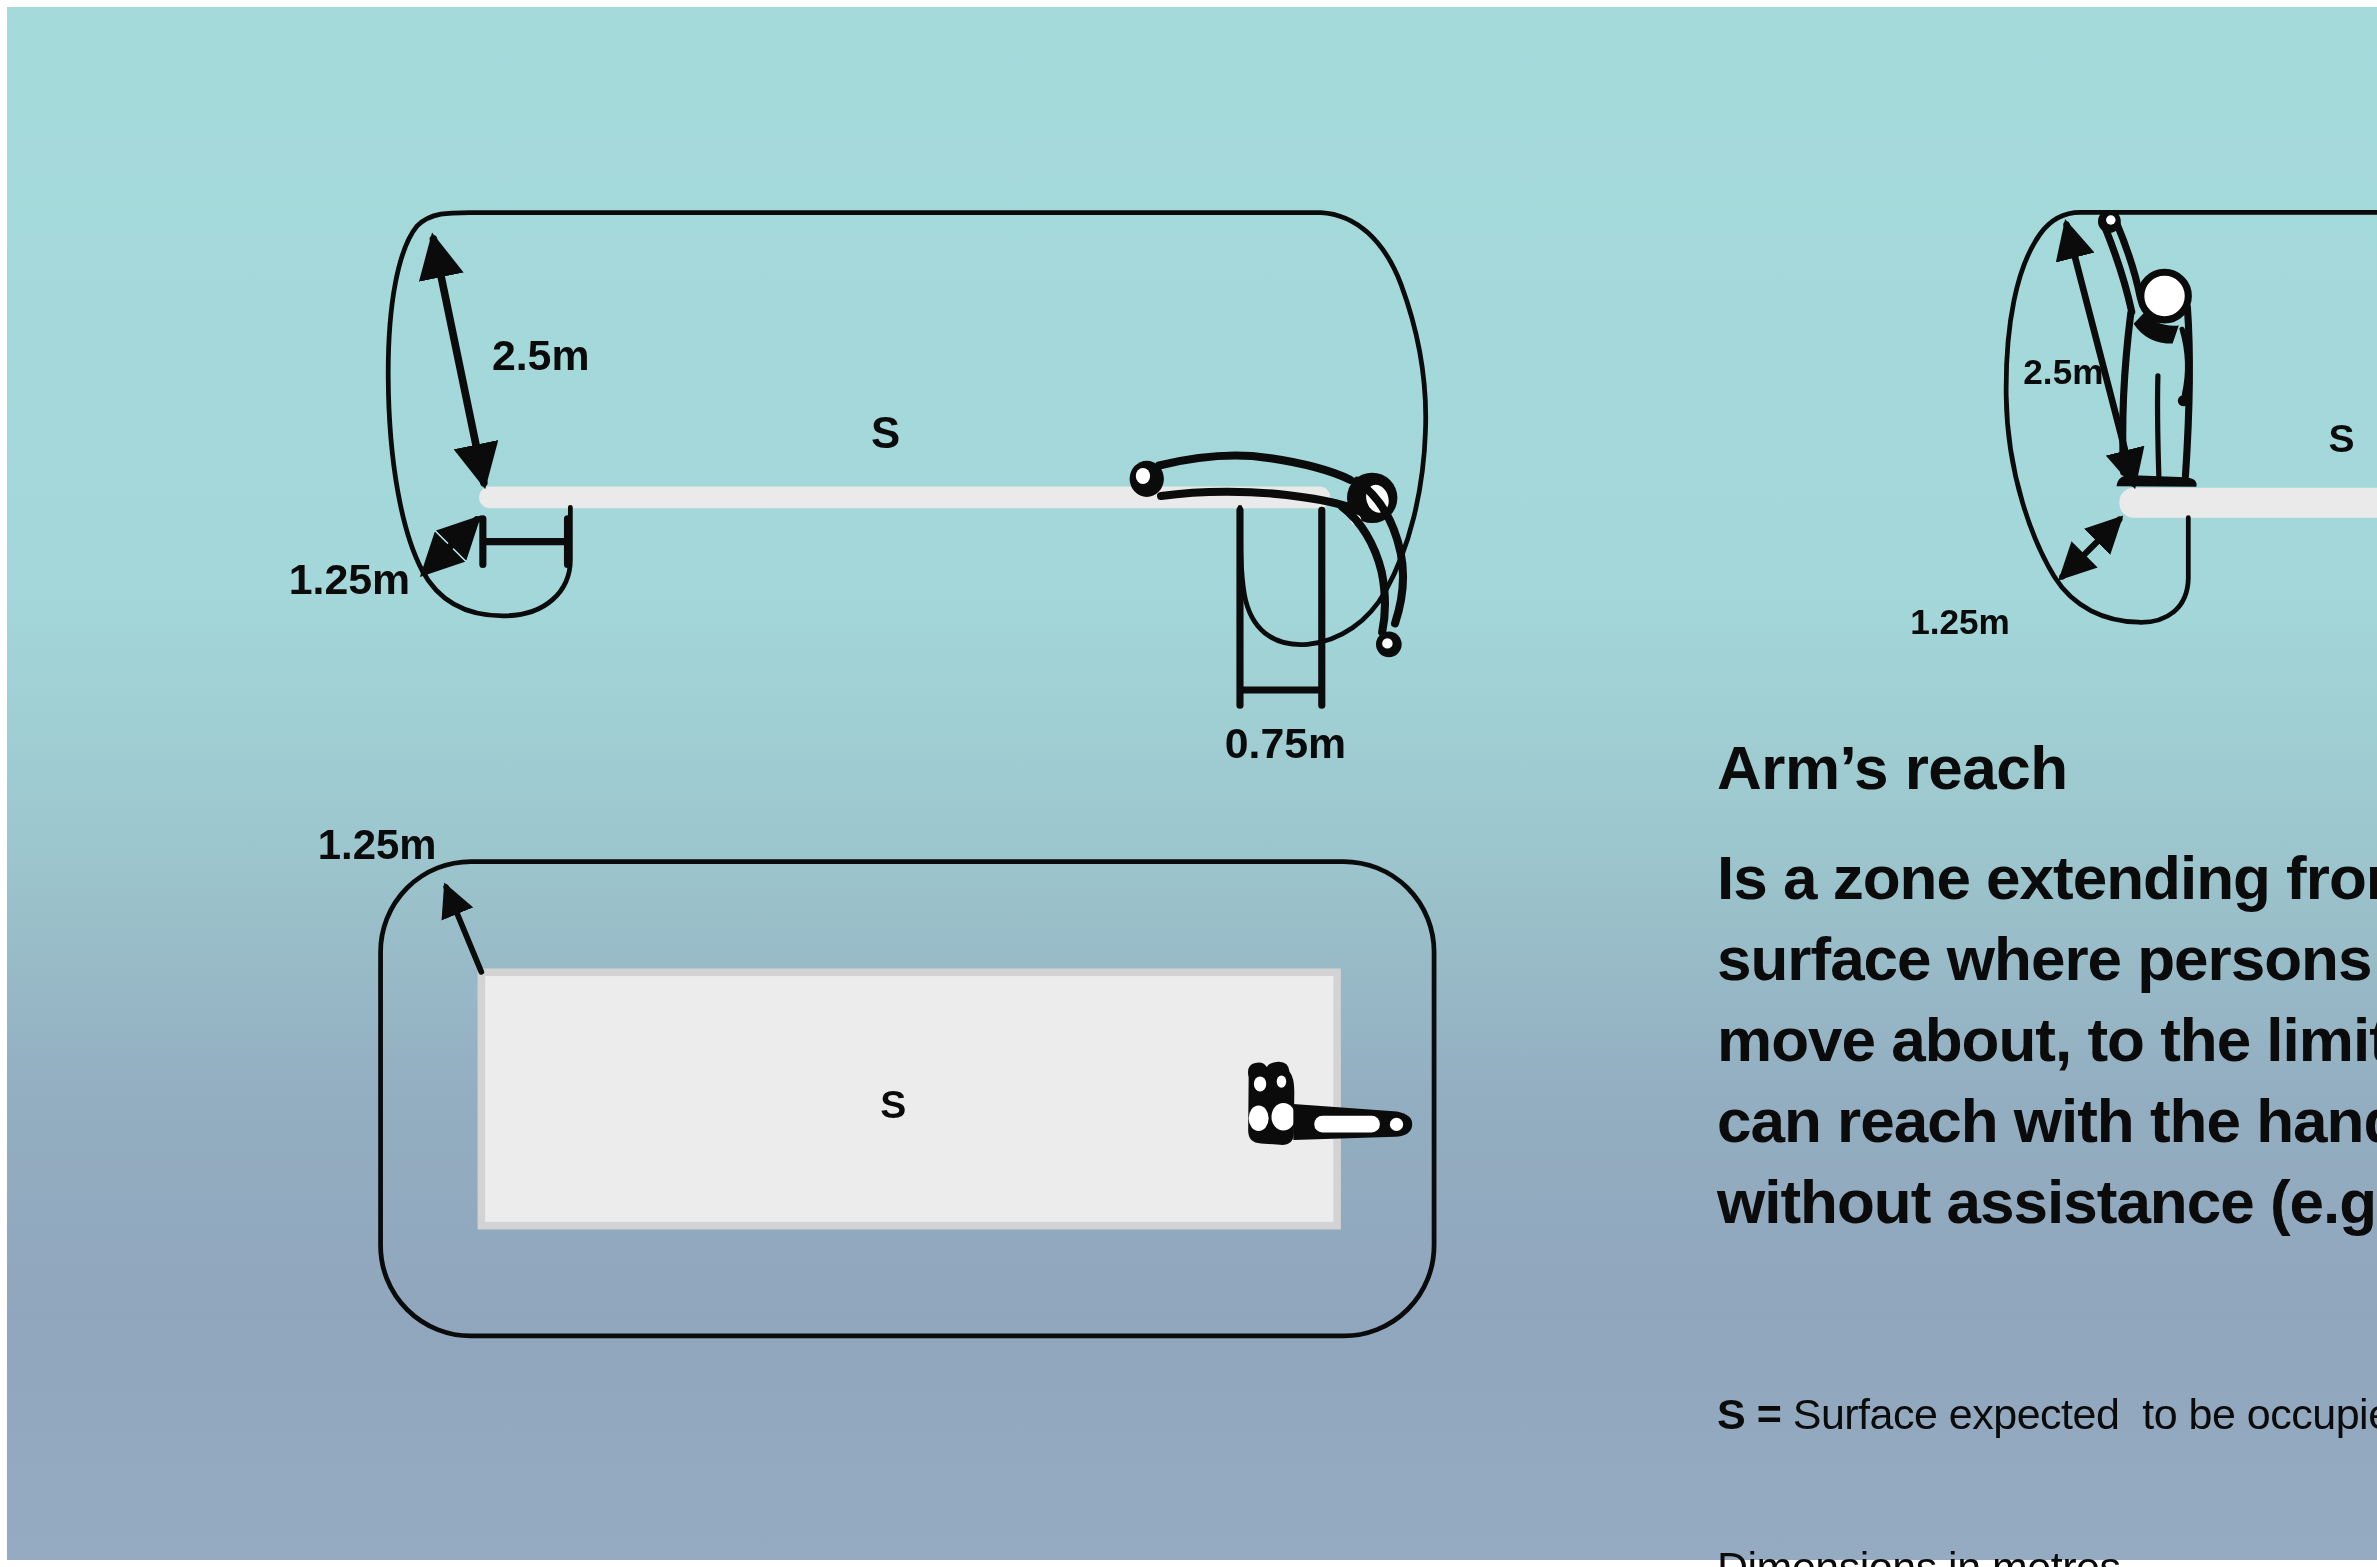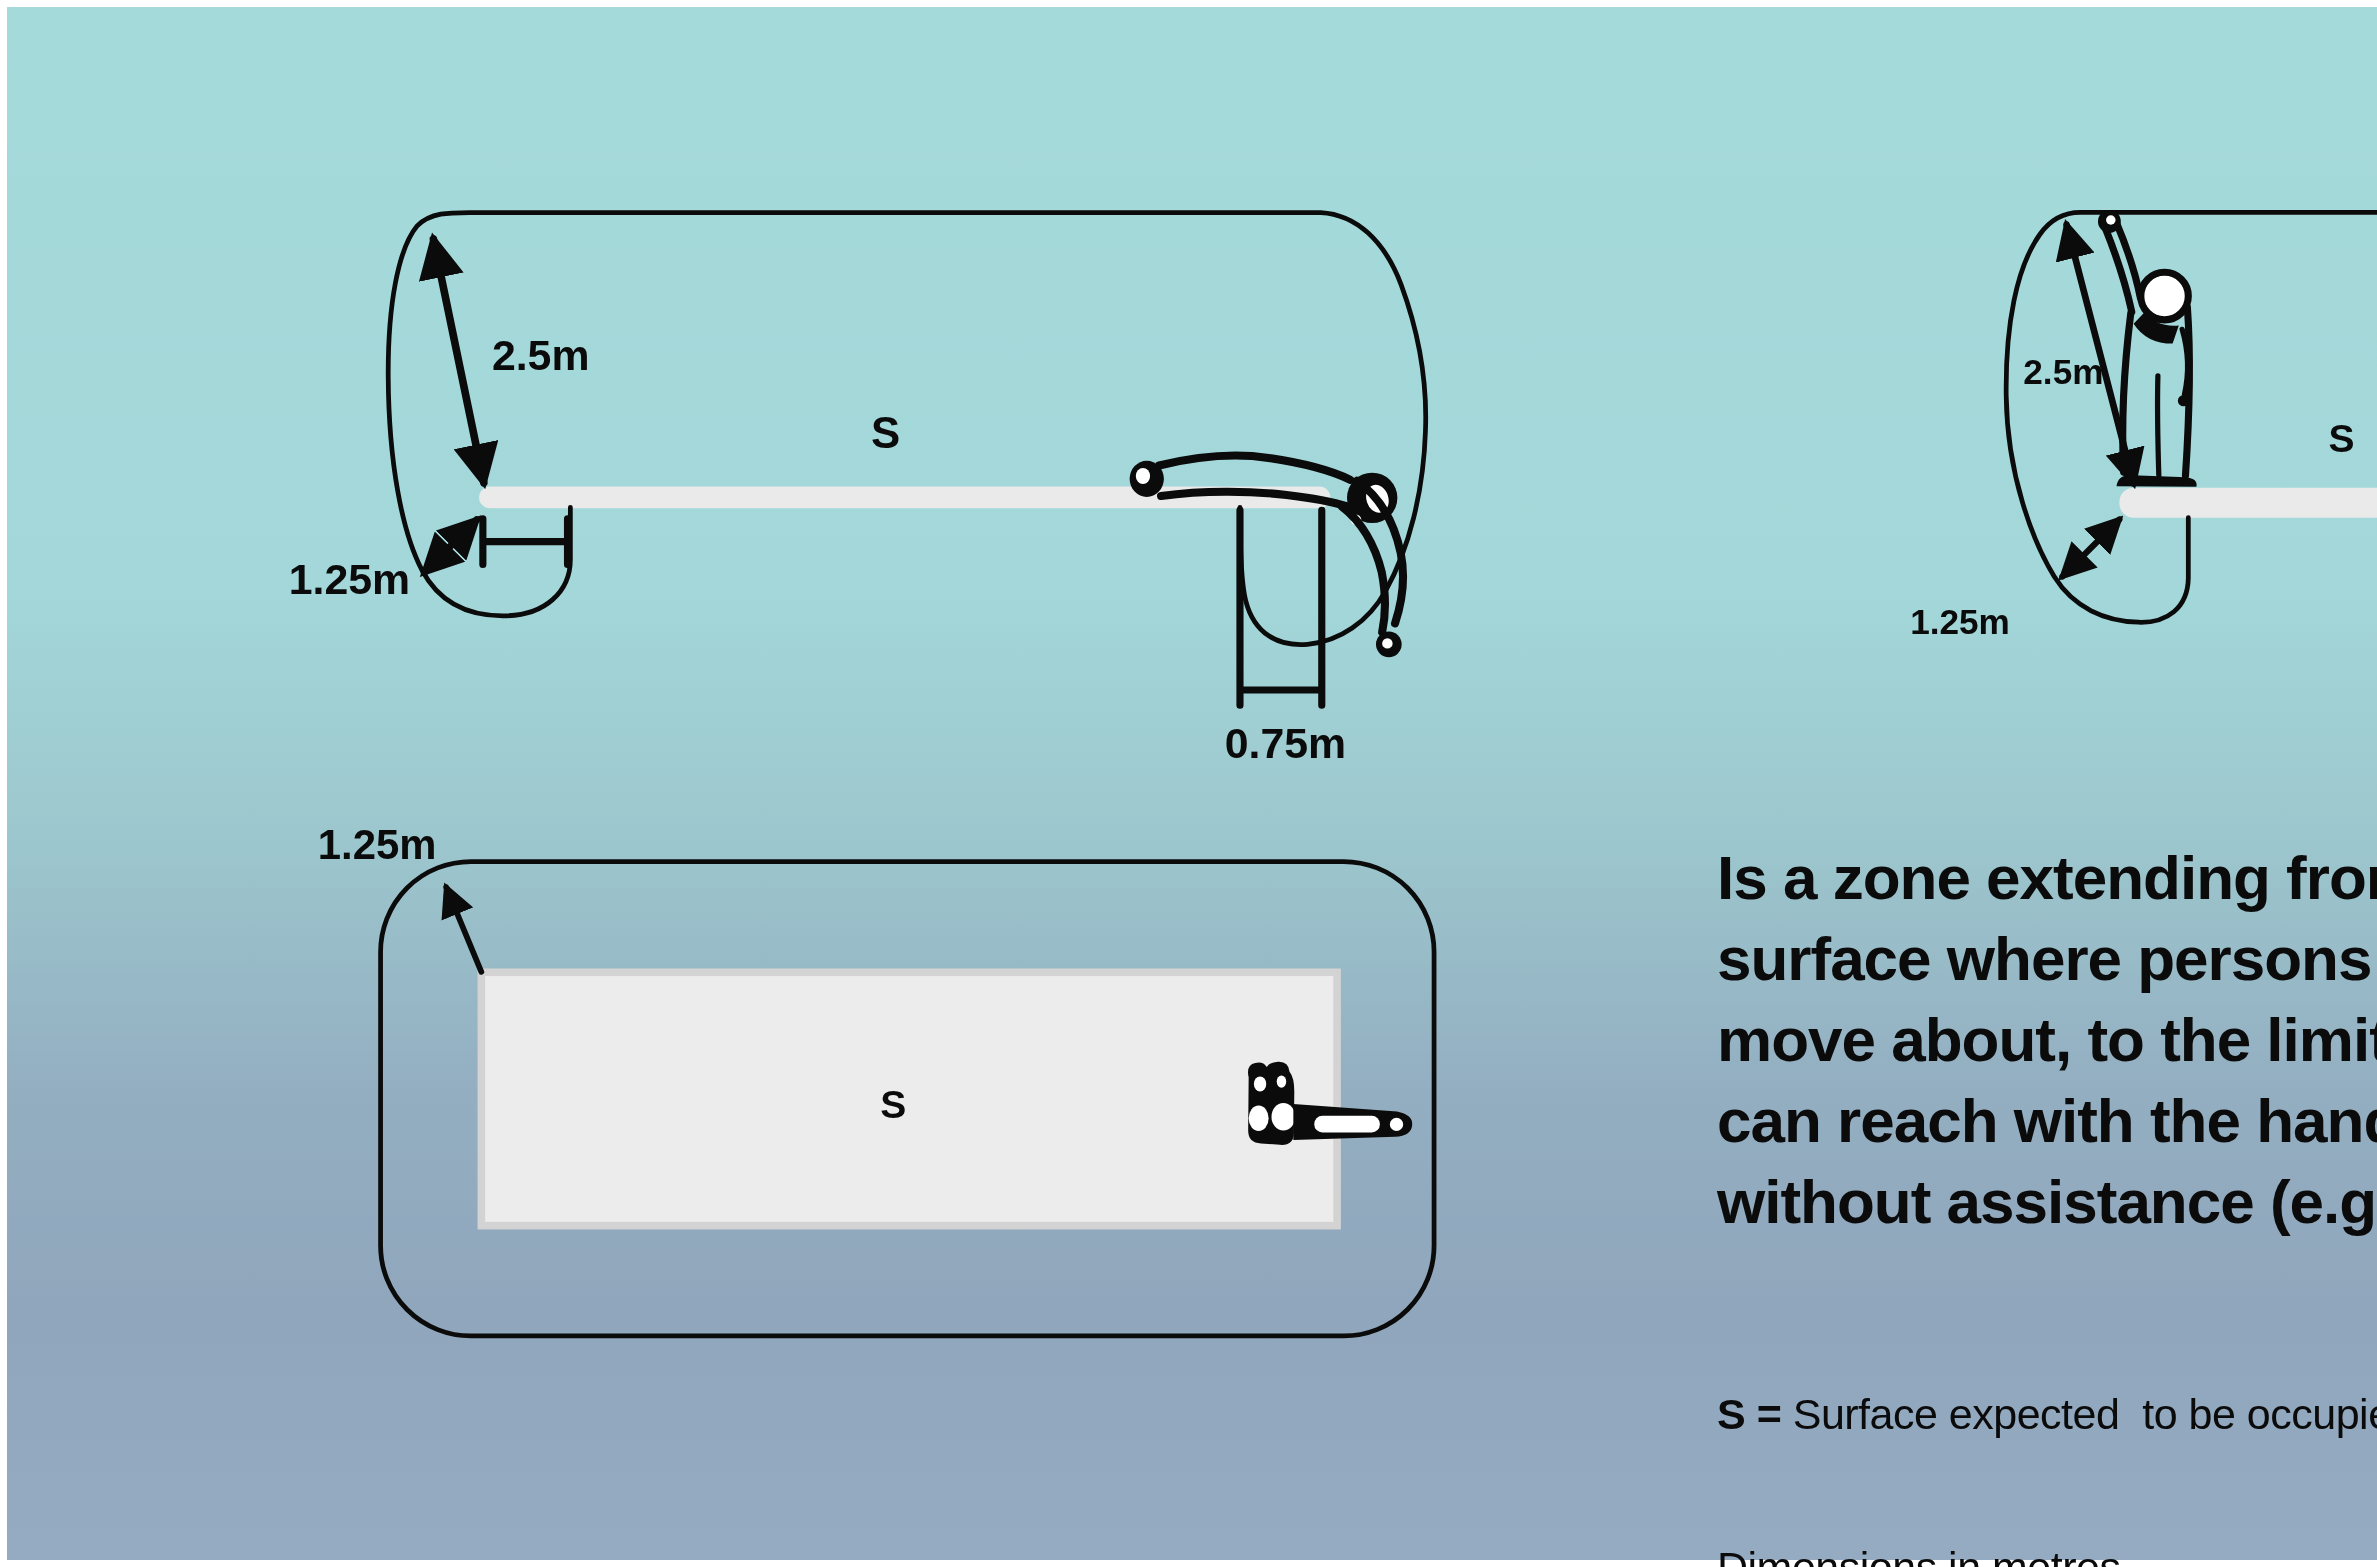--- a/index.html
+++ b/index.html
@@ -144,20 +144,21 @@
       <ellipse class="white" cx="2699" cy="2349" rx="25" ry="29"></ellipse>
       <path class="ink" d="M 2720,2322 L 2938,2338 Q 2972,2345 2970,2366 Q 2968,2389 2934,2391 L 2720,2398 Z"></path>
       <rect class="white" x="2764" y="2347" width="138" height="35" rx="17"></rect>
       <circle class="white" cx="2937" cy="2365" r="14"></circle>
     </g>
 
     <text x="668" y="1806" font-size="88">1.25m</text>
     <text x="1851" y="2352" font-size="82">S</text>
   </svg>
 
+  <div id="heading" class="textblock">Arm’s reach</div>
 
   <div id="paragraph" class="textblock">
     <div>Is a zone extending from any point on a</div>
     <div>surface where persons usually stand or</div>
     <div>move about, to the limits that a person</div>
     <div>can reach with the hand in any direction</div>
     <div>without assistance (e.g. tools or ladder)</div>
   </div>
 
   <div id="footnote" class="textblock">

